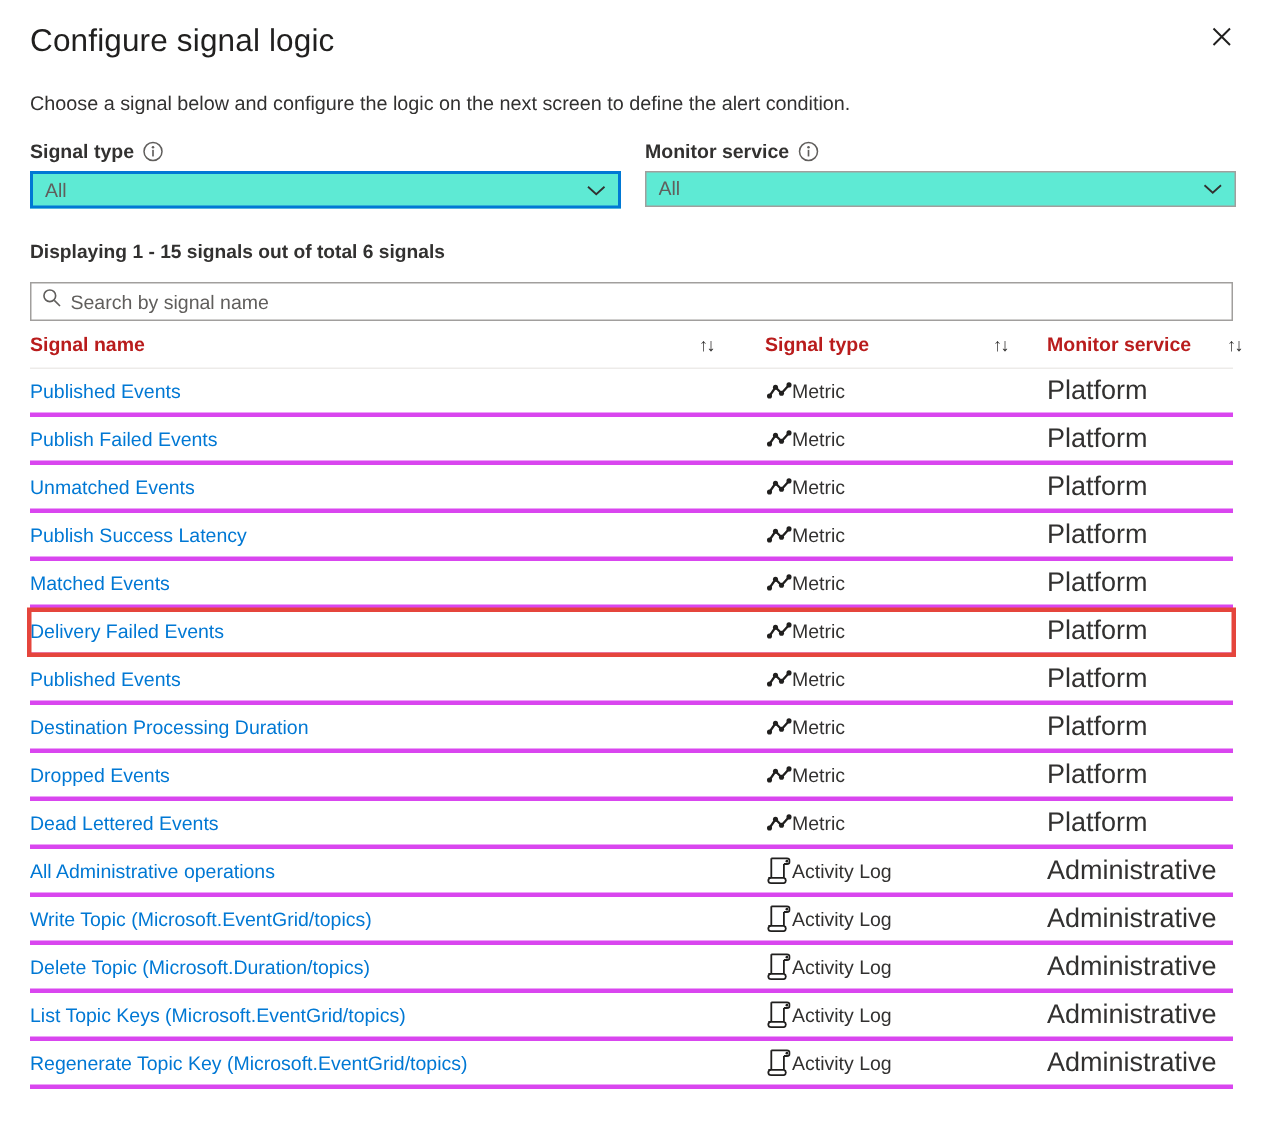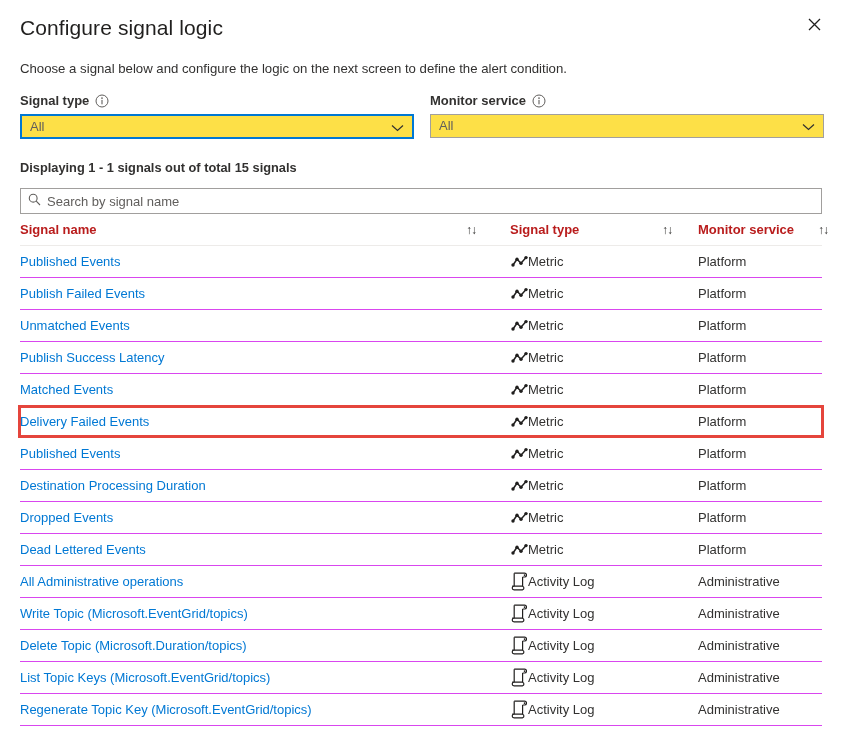--- a/index.html
+++ b/index.html
@@ -81,21 +81,21 @@
     height: 14px;
     display: inline-block;
     flex: 0 0 auto;
   }
   .info-icon svg { display: block; }
 
   .dropdown {
     position: relative;
     height: 24px;
     border: 1px solid #a19f9d;
-    background: #fde047;
+    background: #5eead4;
     display: flex;
     align-items: center;
     padding: 0 8px;
     box-sizing: border-box;
     cursor: pointer;
   }
   .dropdown.focused {
     border: 2px solid #0078d4;
     height: 25px;
   }
@@ -147,21 +147,21 @@
   
   .table-wrap {
     margin: 0 20px 0 20px;
     position: relative;
   }
   .grid-row {
     display: flex;
     align-items: center;
     height: 32px;
     box-sizing: border-box;
-    border-bottom: 1px solid #d946ef;
+    border-bottom: 3px solid #d946ef;
   }
   .grid-header {
     height: 32px;
     border-bottom: 1px solid #edebe9;
   }
   .col-name    { width: 446px; flex: 0 0 auto; display: flex; align-items: center; }
   .col-sort1   { width: 44px;  flex: 0 0 auto; display: flex; align-items: center; }
   .col-type    { width: 152px; flex: 0 0 auto; display: flex; align-items: center; }
   .col-sort2   { width: 36px;  flex: 0 0 auto; display: flex; align-items: center; }
   .col-monitor { width: 120px; flex: 0 0 auto; display: flex; align-items: center; }
@@ -191,21 +191,21 @@
 
   .type-cell { display: flex; align-items: center; }
   .type-icon { width: 18px; flex: 0 0 auto; display: flex; align-items: center; justify-content: center; }
   .type-icon svg { display: block; }
   .type-text {
     font-size: 13px;
     color: #323130;
     white-space: nowrap;
   }
   .monitor-text {
-    font-size: 13px;
+    font-size: 18px;
     color: #323130;
     white-space: nowrap;
   }
 
   
   .highlight-box {
     position: absolute;
     left: -2px;
     width: 806px;
     height: 33px;
@@ -270,21 +270,21 @@
       <span class="chevron">
         <svg width="13" height="8" viewBox="0 0 13 8">
           <path d="M1 1.5 L6.5 6.5 L12 1.5" fill="none" stroke="#323130" stroke-width="1.2"></path>
         </svg>
       </span>
     </div>
   </div>
 
 </div>
 
-<div class="count-line">Displaying 1 - 1 signals out of total 15 signals</div>
+<div class="count-line">Displaying 1 - 15 signals out of total 6 signals</div>
 
 <div class="search-wrap">
   <span class="search-icon">
     <svg width="13" height="13" viewBox="0 0 13 13">
       <circle cx="5.2" cy="5.2" r="3.9" fill="none" stroke="#605e5c" stroke-width="1.1"></circle>
       <path d="M8.2 8.2 L12 12" stroke="#605e5c" stroke-width="1.1" fill="none"></path>
     </svg>
   </span>
   <input class="search-input" type="text" placeholder="Search by signal name" style="">
 </div>

